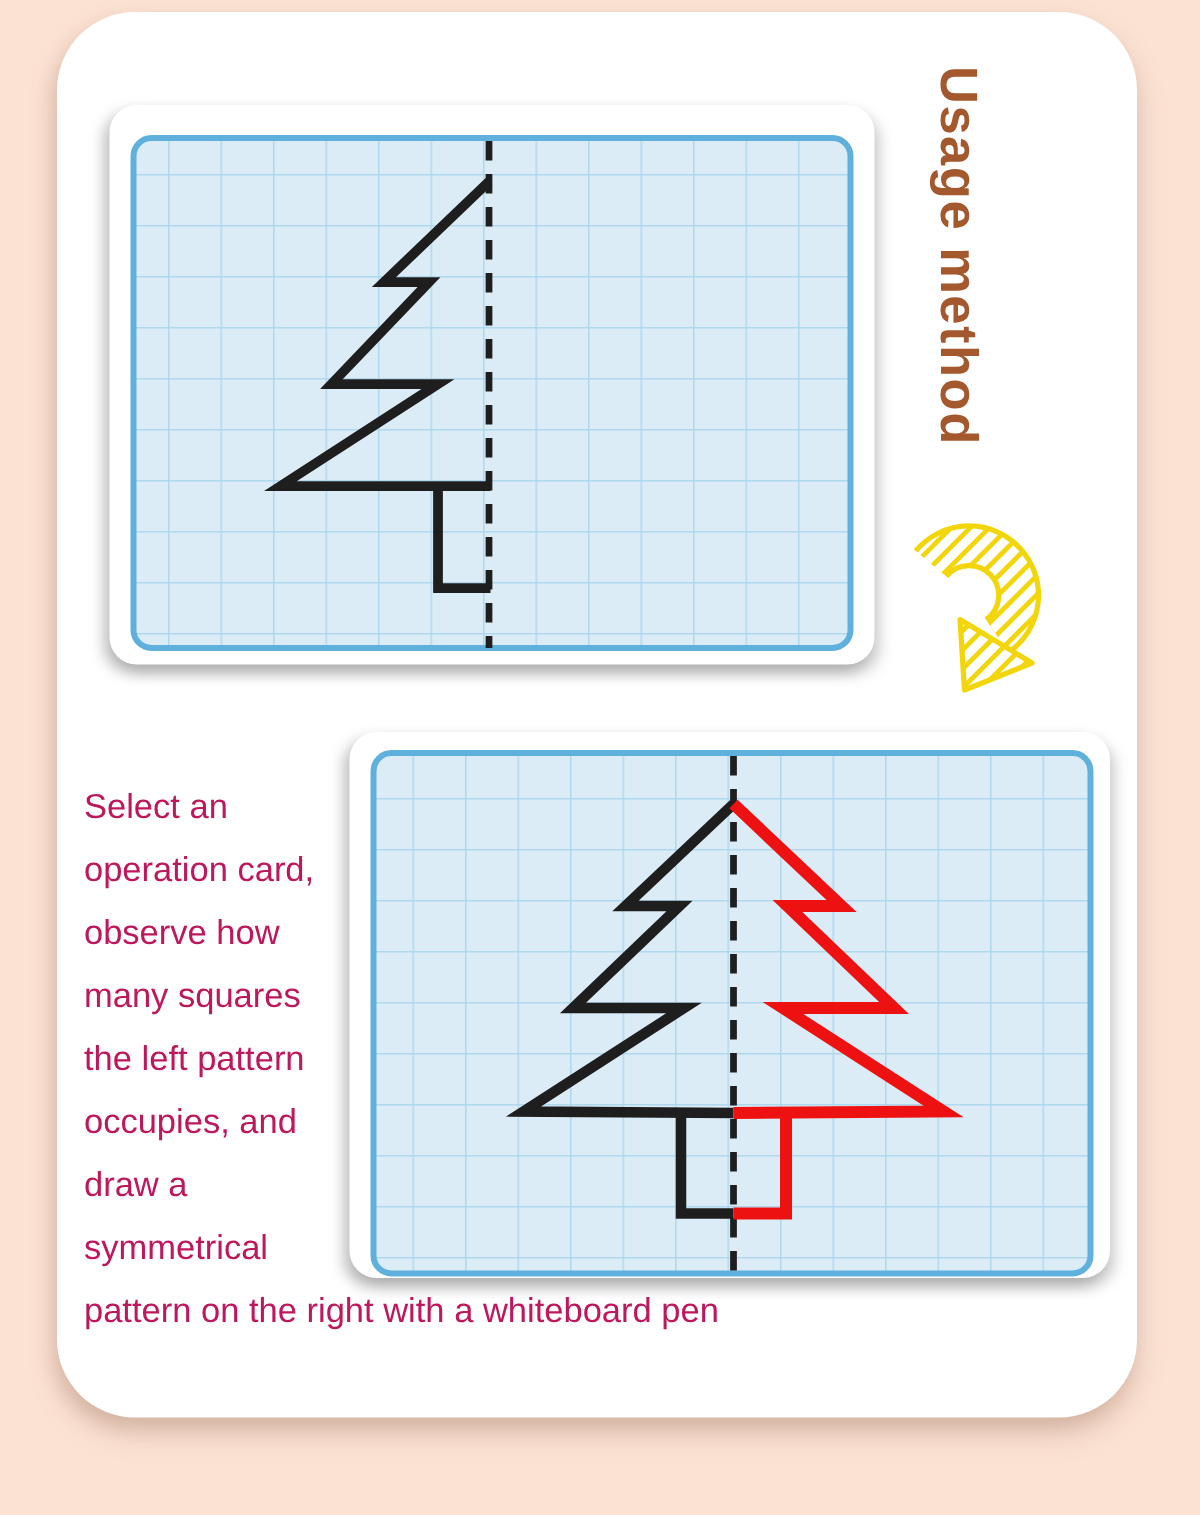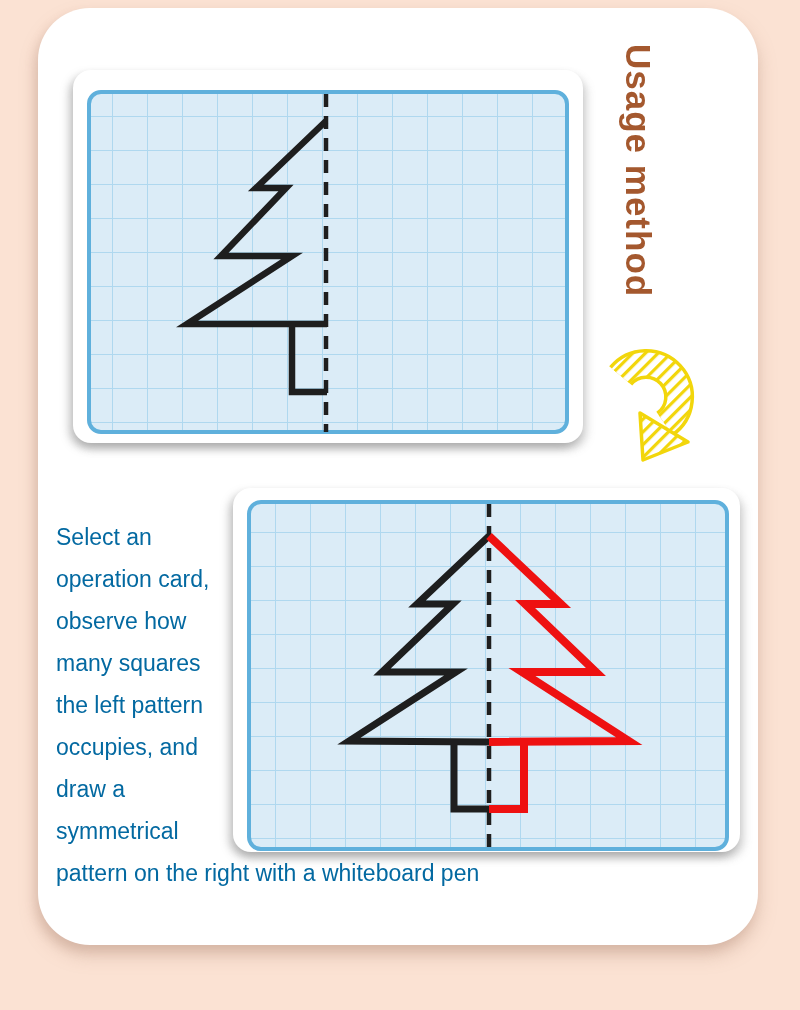--- a/index.html
+++ b/index.html
@@ -86,21 +86,21 @@
     <line x1="244" y1="6" x2="244" y2="351" stroke-width="4.5" stroke-dasharray="13 9" stroke="#1E1E1E"></line>
     <g transform="translate(4,4)">
       <polyline fill="none" stroke-width="7" stroke-linejoin="miter" points="240,34 168,102 204,102 133,170 207,170 100,239 240,240" stroke="#1E1E1E"></polyline>
       <polyline fill="none" stroke-width="7" stroke-linejoin="miter" points="205,240 205,307 240,307" stroke="#1E1E1E"></polyline>
       <polyline fill="none" stroke-width="8" stroke-linejoin="miter" points="240,34 312,102 276,102 347,170 273,170 380,239 240,240" stroke="#EE1111"></polyline>
       <polyline fill="none" stroke-width="8" stroke-linejoin="miter" points="275,240 275,307 240,307" stroke="#EE1111"></polyline>
     </g>
   </svg>
 </div>
 
-<div class="instructions" style="color: #0369a1;">Select an
+<div class="instructions" style="color: #be185d;">Select an
 operation card,
 observe how
 many squares
 the left pattern
 occupies, and
 draw a
 symmetrical
 pattern on the right with a whiteboard pen</div>
 
 </body></html>

